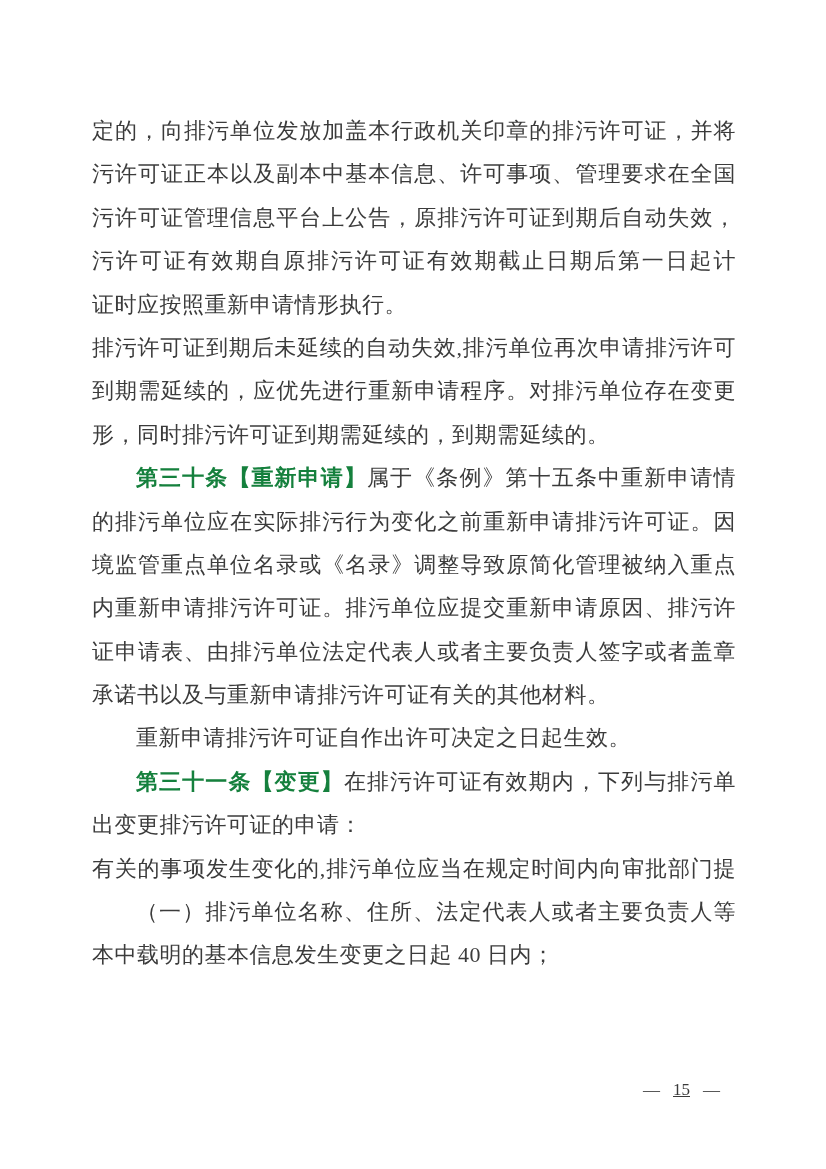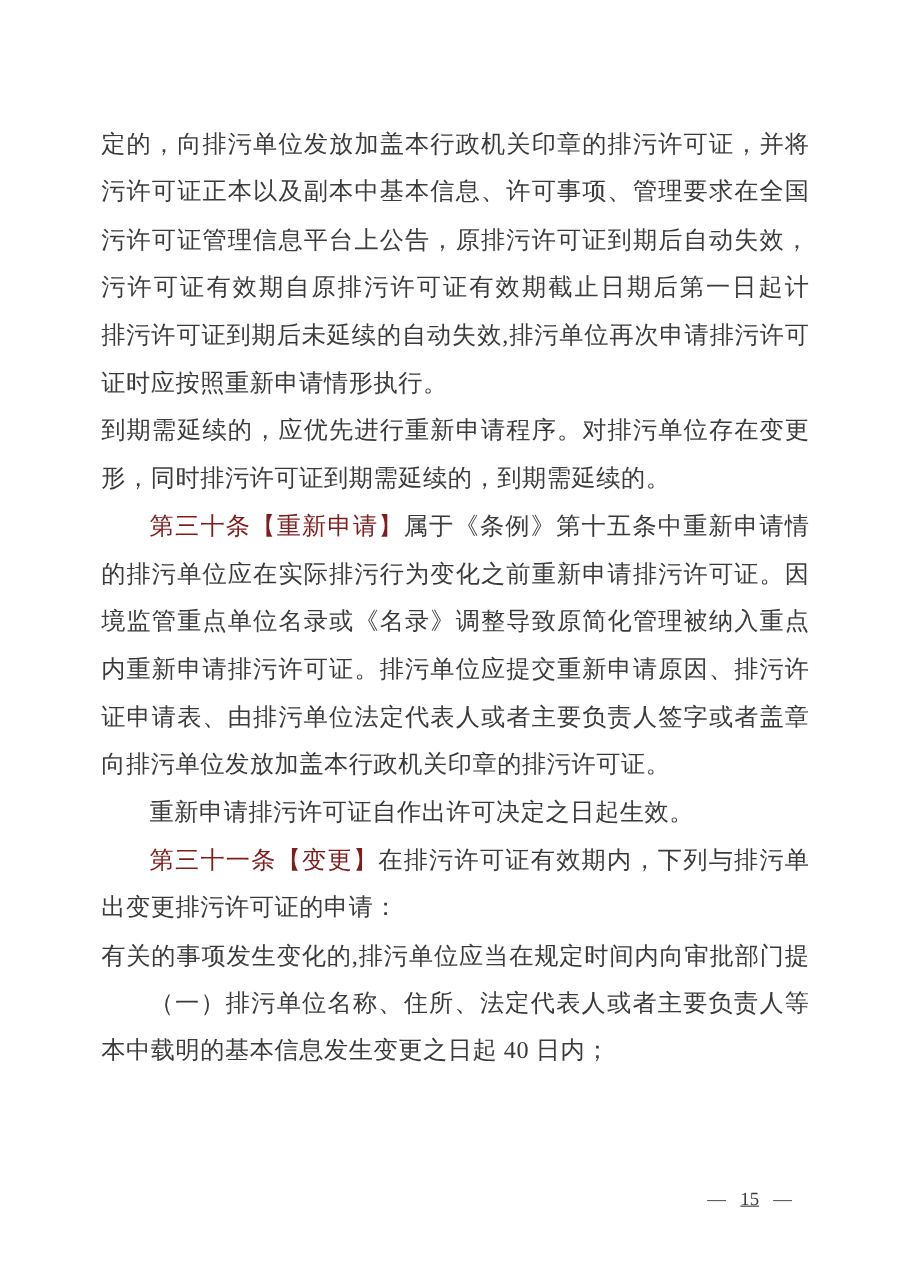--- a/index.html
+++ b/index.html
@@ -37,22 +37,22 @@
   .line.fill::after {
     content: "";
     display: inline-block;
     width: 100%;
     height: 0;
   }
   .line.indent {
     text-indent: 2em;
   }
   .bold {
-    font-weight: 400;
-    color: #7f1d1d;
+    font-weight: 700;
+    color: #15803d;
     margin-top: 48px;
   }
   .footer {
     position: absolute;
     top: 1080px;
     right: 106px;
     display: flex;
     align-items: center;
     gap: 13px;
     font-size: 17px;
@@ -69,34 +69,34 @@
 </head>
 <body>
 
 <div class="page">
   <div class="text-block">
       <div class="paragraph">
         <div class="line fill"><span>定的，向排污单位发放加盖本行政机关印章的排污许可证，并将排</span></div>
         <div class="line fill"><span>污许可证正本以及副本中基本信息、许可事项、管理要求在全国排</span></div>
         <div class="line fill"><span>污许可证管理信息平台上公告，原排污许可证到期后自动失效，排</span></div>
         <div class="line fill"><span>污许可证有效期自原排污许可证有效期截止日期后第一日起计算。</span></div>
+        <div class="line"><span>证时应按照重新申请情形执行。</span></div>
         <div class="line fill"><span>排污许可证到期后未延续的自动失效,排污单位再次申请排污许可</span></div>
-        <div class="line"><span>证时应按照重新申请情形执行。</span></div>
       </div>
       <div class="paragraph">
         <div class="line fill"><span>到期需延续的，应优先进行重新申请程序。对排污单位存在变更情</span></div>
         <div class="line"><span>形，同时排污许可证到期需延续的，到期需延续的。</span></div>
       </div>
       <div class="paragraph">
         <div class="line fill indent"><span class="bold">第三十条【重新申请】</span><span>属于《条例》第十五条中重新申请情形</span></div>
         <div class="line fill"><span>的排污单位应在实际排污行为变化之前重新申请排污许可证。因环</span></div>
         <div class="line fill"><span>境监管重点单位名录或《名录》调整导致原简化管理被纳入重点管</span></div>
         <div class="line fill"><span>内重新申请排污许可证。排污单位应提交重新申请原因、排污许可</span></div>
         <div class="line fill"><span>证申请表、由排污单位法定代表人或者主要负责人签字或者盖章的</span></div>
-        <div class="line"><span>向排污单位发放加盖本行政机关印章的排污许可证。</span></div>
+        <div class="line"><span>承诺书以及与重新申请排污许可证有关的其他材料。</span></div>
       </div>
       <div class="paragraph">
         <div class="line indent"><span>重新申请排污许可证自作出许可决定之日起生效。</span></div>
       </div>
       <div class="paragraph">
         <div class="line fill indent"><span class="bold">第三十一条【变更】</span><span>在排污许可证有效期内，下列与排污单位</span></div>
         <div class="line"><span>出变更排污许可证的申请：</span></div>
         <div class="line fill"><span>有关的事项发生变化的,排污单位应当在规定时间内向审批部门提</span></div>
       </div>
       <div class="paragraph">

